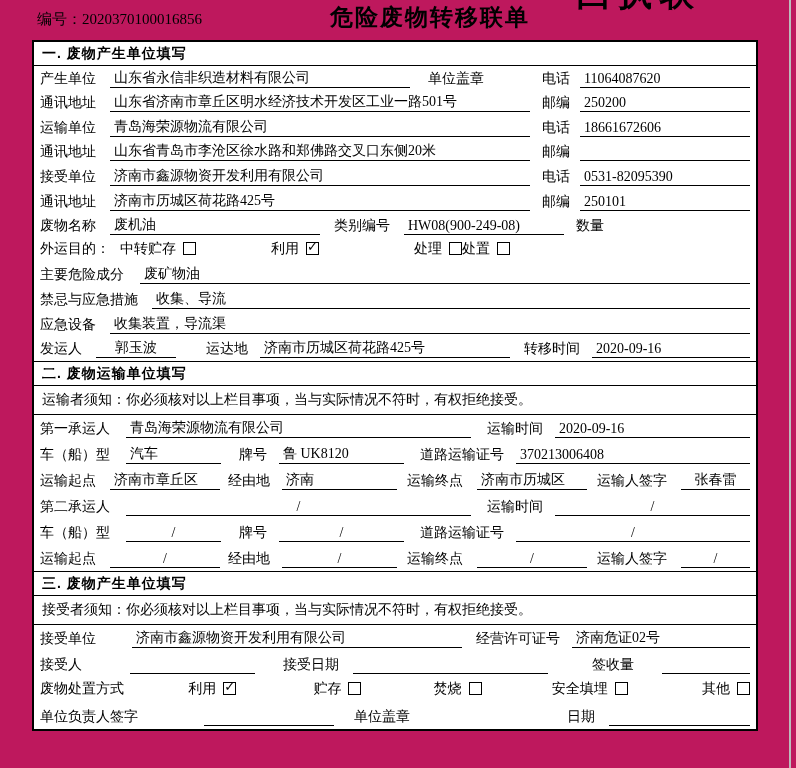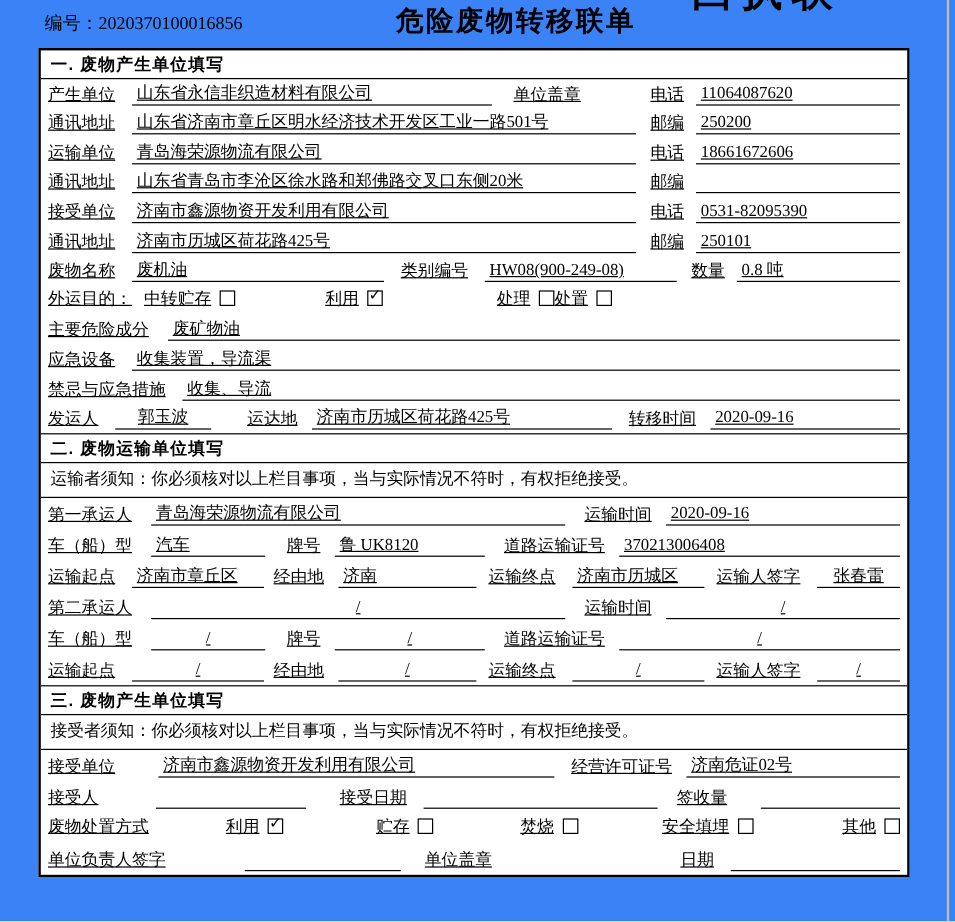--- a/index.html
+++ b/index.html
@@ -1,28 +1,28 @@
 <!DOCTYPE html>
 <html><head>
 <meta charset="utf-8">
 <style>
   html,body{margin:0;padding:0;background:#fff;}
-  .page{position:relative;width:796px;height:768px;background:#3b82f6;color:#000;
+  .page{position:relative;width:796px;height:768px;background:#be185d;color:#000;
         font-family:"Liberation Serif","DejaVu Serif",serif;font-size:14px;overflow:hidden;}
   .serial{position:absolute;left:37px;top:10px;font-size:15px;white-space:nowrap;}
   .doc-title{position:absolute;left:0;top:2px;width:100%;text-align:center;padding-left:64px;box-sizing:border-box;
         font-family:"Liberation Sans","DejaVu Sans",sans-serif;font-weight:bold;font-size:23px;letter-spacing:2px;}
   .stamp{position:absolute;left:576px;top:-25px;font-family:"Liberation Sans","DejaVu Sans",sans-serif;
         font-weight:bold;font-size:34px;line-height:36px;letter-spacing:8px;white-space:nowrap;}
   .edge-line{position:absolute;left:789px;top:0;width:2px;height:768px;background:#bcbcbc;}
   .tbl{position:absolute;left:32px;top:40px;width:726px;border:2px solid #000;box-sizing:border-box;background:#fff;}
   .sec-h{height:23px;line-height:23px;padding-left:8px;border-bottom:1px solid #000;
         font-family:"Liberation Sans","DejaVu Sans",sans-serif;font-weight:bold;font-size:14px;letter-spacing:1px;}
   .bt{border-top:1px solid #000;}
-  .row{display:flex;align-items:flex-end;height:24.6px;padding:0 6px 3px 6px;box-sizing:border-box;text-decoration:underline;}
+  .row{display:flex;align-items:flex-end;height:24.6px;padding:0 6px 3px 6px;box-sizing:border-box;}
   .row26{height:26px;justify-content:space-between;}
   .notice{height:28px;line-height:28px;padding-left:8px;border-bottom:1px solid #000;white-space:nowrap;}
   .lbl{white-space:nowrap;flex:none;}
   .val{border-bottom:1px solid #000;padding:0 4px;white-space:nowrap;overflow:hidden;box-sizing:border-box;flex:none;}
   .grow{flex:1 1 auto;}
   .c{text-align:center;}
   .cb{display:inline-block;width:11px;height:11px;border:1px solid #000;margin-left:7px;position:relative;flex:none;vertical-align:-1px;}
   .cb.checked::after{content:"✓";position:absolute;left:0px;top:-4px;font-size:13px;font-weight:bold;
         font-family:"DejaVu Sans",sans-serif;}
   .opt{display:flex;align-items:center;flex:none;}
@@ -84,21 +84,20 @@
       <span class="lbl" style="margin-left:12px;width:30px">邮编</span>
       <span class="val" style="width:170px;margin-left:8px">250101</span>
     </div>
 
     <div class="row">
       <span class="lbl" style="width:62px">废物名称</span>
       <span class="val" style="width:210px;margin-left:8px">废机油</span>
       <span class="lbl" style="margin-left:14px;width:62px">类别编号</span>
       <span class="val" style="width:160px;margin-left:8px">HW08(900-249-08)</span>
       <span class="lbl" style="margin-left:12px;width:30px">数量</span>
-      <span class="val grow" style="margin-left:8px">0.8 吨</span>
     </div>
 
 
     <div class="row" style="align-items:center">
       <span class="lbl">外运目的：</span>
       <span class="opt" style="margin-left:10px">
         <span>中转贮存</span>
         <span class="cb"></span>
       </span>
       <span class="opt" style="margin-left:75px">
@@ -114,27 +113,27 @@
         <span class="cb"></span>
       </span>
     </div>
 
     <div class="row">
       <span class="lbl" style="width:90px">主要危险成分</span>
       <span class="val grow" style="margin-left:10px">废矿物油</span>
     </div>
 
     <div class="row">
+      <span class="lbl" style="width:104px">禁忌与应急措施</span>
+      <span class="val grow" style="margin-left:8px">收集、导流</span>
+    </div>
+
+    <div class="row">
       <span class="lbl" style="width:62px">应急设备</span>
       <span class="val grow" style="margin-left:8px">收集装置，导流渠</span>
-    </div>
-
-    <div class="row">
-      <span class="lbl" style="width:104px">禁忌与应急措施</span>
-      <span class="val grow" style="margin-left:8px">收集、导流</span>
     </div>
 
     <div class="row">
       <span class="lbl" style="width:48px">发运人</span>
       <span class="val c" style="width:80px;margin-left:8px">郭玉波</span>
       <span class="lbl" style="margin-left:30px;width:46px">运达地</span>
       <span class="val" style="width:250px;margin-left:8px">济南市历城区荷花路425号</span>
       <span class="lbl" style="margin-left:14px;width:60px">转移时间</span>
       <span class="val grow" style="margin-left:8px">2020-09-16</span>
     </div>
@@ -204,21 +203,21 @@
       <span class="val" style="width:330px;margin-left:30px">济南市鑫源物资开发利用有限公司</span>
       <span class="lbl" style="margin-left:14px;width:88px">经营许可证号</span>
       <span class="val grow" style="margin-left:8px">济南危证02号</span>
     </div>
 
     <div class="row row26">
       <span class="lbl" style="width:48px">接受人</span>
       <span class="val" style="width:125px;margin-left:42px"></span>
       <span class="lbl" style="margin-left:28px;width:60px">接受日期</span>
       <span class="val" style="width:195px;margin-left:10px"></span>
-      <span class="lbl" style="margin-left:16px;width:46px">签收量</span>
+      <span class="lbl" style="margin-left:44px;width:46px">签收量</span>
       <span class="val grow" style="margin-left:24px"></span>
     </div>
 
     <div class="row row26" style="align-items:center">
       <span class="lbl" style="width:90px">废物处置方式</span>
       <span class="opt" style="margin-left:26px">
         <span>利用</span>
         <span class="cb checked"></span>
       </span>
       <span class="opt" style="margin-left:45px">

